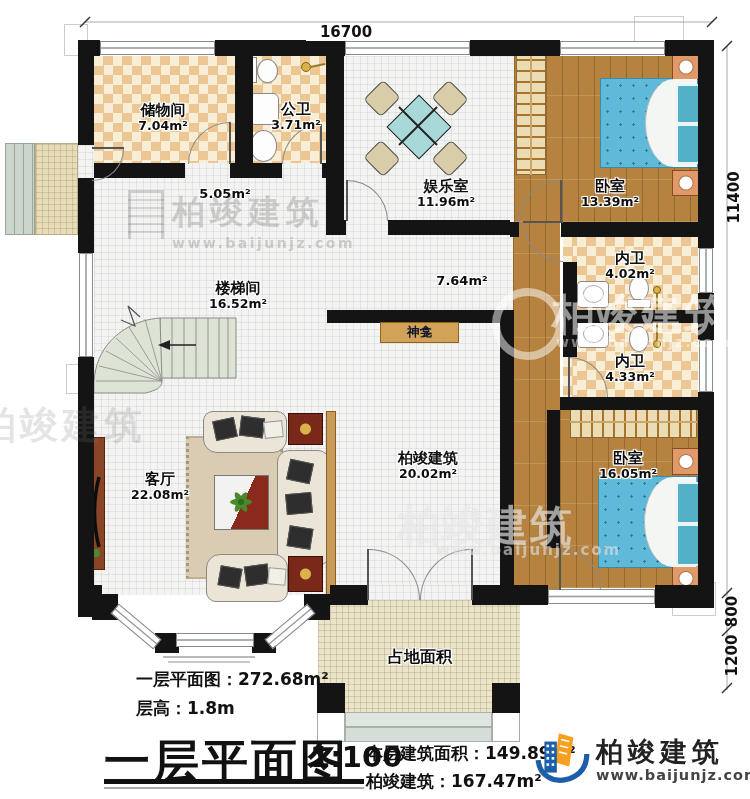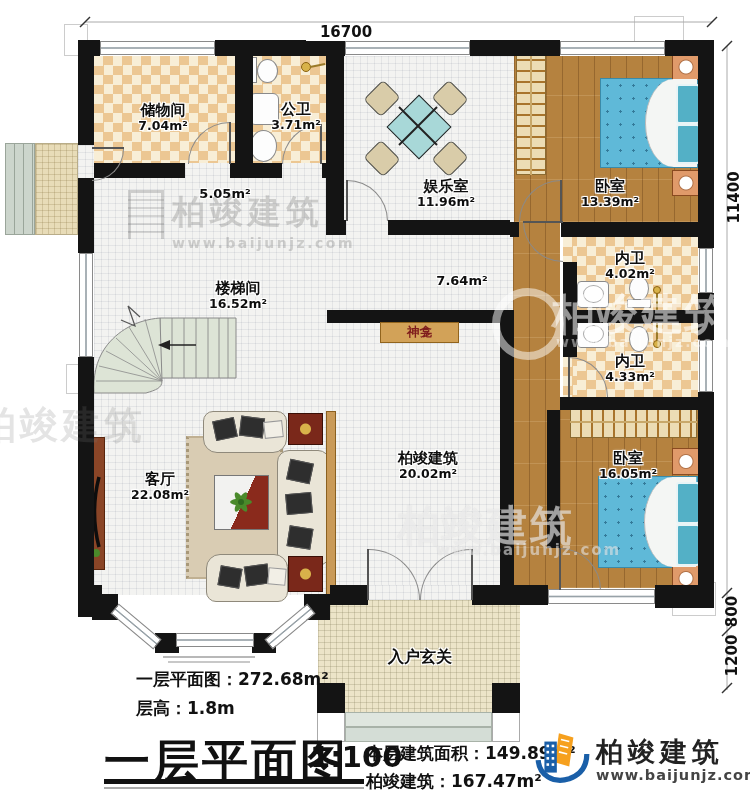--- a/index.html
+++ b/index.html
@@ -140,21 +140,21 @@
   <div class="pillow-d" style="left:38px;top:10px;width:22px;height:18px;transform:rotate(-8deg);"></div>
   <div class="pillow-l" style="left:61px;top:13px;width:16px;height:15px;transform:rotate(5deg);"></div>
 </div>
 <div class="furn" style="left:214px;top:475px;width:55px;height:55px;background:linear-gradient(115deg,#f2f2f0 52%,#8a2a1c 52%);border:1.4px solid #777;"></div>
 <div class="furn" style="left:288px;top:413px;width:35px;height:32px;background:radial-gradient(circle at 50% 50%,#d8b24a 0 5px,#7a281a 6px);border:1px solid #3a0f06;"></div>
 <div class="furn" style="left:288px;top:556px;width:35px;height:36px;background:radial-gradient(circle at 50% 50%,#d8b24a 0 5px,#7a281a 6px);border:1px solid #3a0f06;"></div>
 <div class="furn" style="left:326px;top:411px;width:10px;height:184px;background:#c99a58;border:1px solid #8a6020;"></div>
 <div class="furn" style="left:88px;top:437px;width:17px;height:133px;background:#8a4527;border:1px solid #58240c;"></div>
 
 <div class="abs" style="left:380px;top:322px;width:79px;height:21px;z-index:45;background:#d2a258;border:1px solid #91641d;display:flex;align-items:center;justify-content:center;">
-  <span style="font-size:12.5px;font-weight:700;color:#7f1d1d;">神龛</span>
+  <span style="font-size:12.5px;font-weight:700;color:#0f172a;">神龛</span>
 </div>
 
 <svg class="abs" style="left:88px;top:293px;z-index:20;" width="155" height="108" viewBox="0 0 155 108">
   <path d="M72,25 L148,25 L148,85 L72,85 Z" fill="#dde4d6" stroke="#8a8a8a" stroke-width="1"></path>
   <g stroke="#8a8a8a" stroke-width="0.9">
     <line x1="84" y1="25" x2="84" y2="85"></line>
       <line x1="96" y1="25" x2="96" y2="85"></line>
     <line x1="108" y1="25" x2="108" y2="85"></line>
       <line x1="120" y1="25" x2="120" y2="85"></line>
     <line x1="131" y1="25" x2="131" y2="85"></line>
@@ -317,21 +317,21 @@
 </div>
 <div class="rlabel" style="left:428px;top:450px;">
   <div class="rname">柏竣建筑</div>
   <div class="rarea">20.02m²</div>
 </div>
 <div class="rlabel" style="left:628px;top:450px;">
   <div class="rname">卧室</div>
   <div class="rarea">16.05m²</div>
 </div>
 <div class="rlabel" style="left:420px;top:648px;">
-  <div class="rname" style="font-size:16px;">入户玄关</div>
+  <div class="rname" style="font-size:16px;">占地面积</div>
 </div>
 <div class="rlabel" style="left:225px;top:187px;">
   <div class="rarea" style="font-size:13px;">5.05m²</div>
 </div>
 <div class="rlabel" style="left:462px;top:274px;">
   <div class="rarea" style="font-size:13px;">7.64m²</div>
 </div>
 
 <div class="dimlabel" style="left:306px;top:23px;width:80px;background:#fff;">16700</div>
 <div class="dimlabel" style="left:693px;top:189px;width:80px;height:17px;transform:rotate(-90deg);">11400</div>

